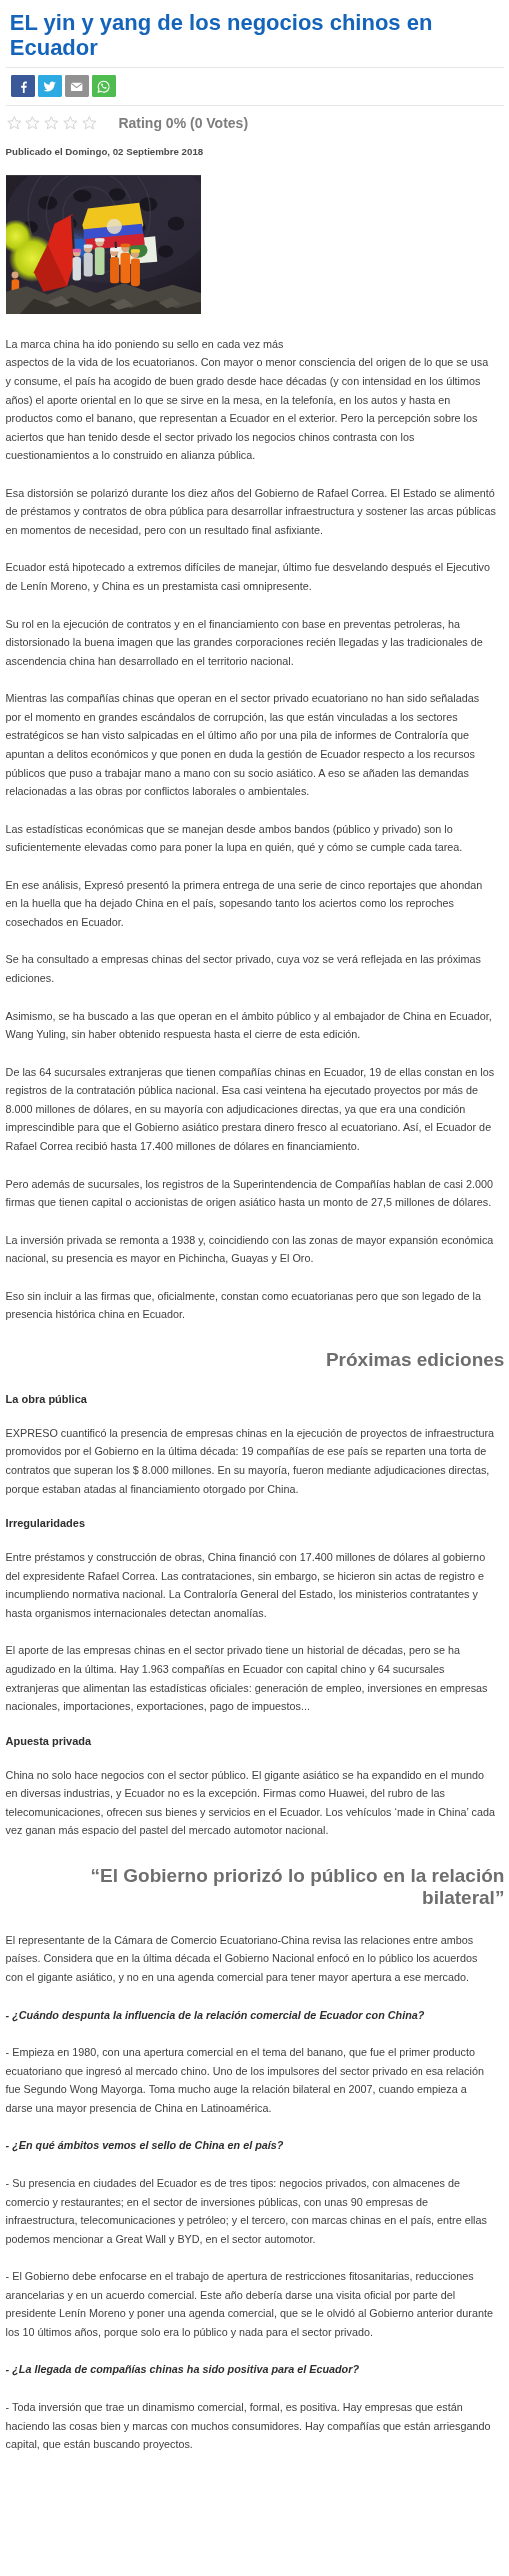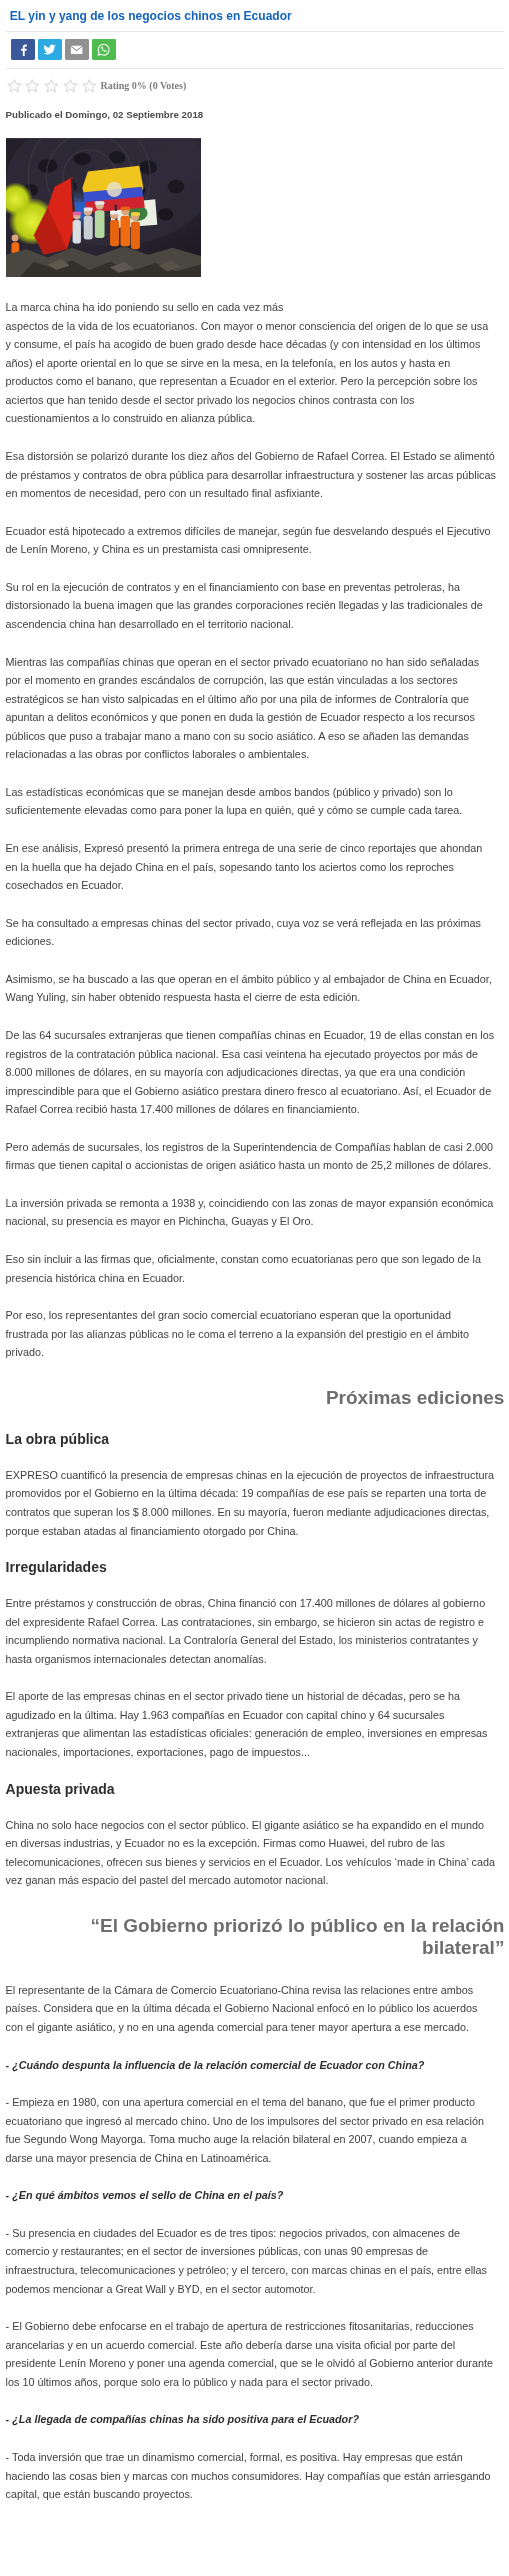--- a/index.html
+++ b/index.html
@@ -1,34 +1,34 @@
 <!DOCTYPE html>
 <html style="font-size:11px"><head>
 <meta charset="utf-8">
 <style>
   html,body{margin:0;padding:0;background:#ffffff;}
   body{width:510px;font-family:"Liberation Sans",sans-serif;color:#3e3e3e;}
   .container{padding:4.2px 5.6px 21px 5.6px;}
-  .page-title{color:#1464bb;font-size:12px;font-weight:bold;margin:5.6px 4.2px 7px 4.2px;line-height:1.15;}
+  .page-title{color:#1464bb;font-size:22px;font-weight:bold;margin:5.6px 4.2px 7px 4.2px;line-height:1.15;}
   .divider{border:none;border-top:0.7px solid #e6e6e6;margin:5.6px 0;}
   .share-row{display:flex;gap:2.8px;margin:7px 0 8.3px 5.6px;}
   .share-btn{width:24px;height:21.6px;border-radius:1.4px;display:flex;align-items:center;justify-content:center;cursor:pointer;}
   .share-btn svg{display:block;}
   .fb{background:#3b5998;}
   .tw{background:#2caae1;}
   .em{background:#919191;}
   .wa{background:#4fbc4f;}
   .rating-row{display:flex;align-items:center;margin:8.3px 0 4.2px 0;}
   .stars{display:flex;gap:2.1px;}
   .star svg{display:block;}
-  .rating-label{margin-left:3px;font-size:10px;font-weight:bold;color:#7d7d7d;font-family:Liberation Serif, serif;}
+  .rating-label{margin-left:21px;font-size:14px;font-weight:bold;color:#7d7d7d;}
   .published{font-size:9.7px;font-weight:bold;color:#4c4c4c;margin:15.3px 0 18px 0;}
   .photo{width:195px;height:139px;margin:5.6px 0 21px 0;display:block;}
   .article p{font-size:10.8px;line-height:1.72;margin:0 8px 19px 0;white-space:pre-line;}
-  .subhead{font-size:14px;font-weight:bold;color:#2e2e2e;margin:0 0 19px 0;}
+  .subhead{font-size:11px;font-weight:bold;color:#2e2e2e;margin:0 0 19px 0;}
   .question{font-size:10.8px;line-height:1.72;font-weight:bold;font-style:italic;color:#2e2e2e;margin:0 0 19px 0;}
   .section-heading{text-align:right;color:#6e6e6e;font-size:19px;font-weight:bold;margin:25px 0 22px 0;}
 </style>
 </head>
 <body>
 
 <div class="container">
 
   <h1 class="page-title">EL yin y yang de los negocios chinos en Ecuador</h1>
 
@@ -180,32 +180,31 @@
       <polygon points="60,182 80,174 92,184 72,190" fill="#5c5850"></polygon>
       <polygon points="150,186 170,178 184,188 162,194" fill="#5c5850"></polygon>
       <polygon points="220,184 238,176 252,186 232,192" fill="#56524a"></polygon>
     </g>
   </svg>
 
   <div class="article">
     <p>La marca china ha ido poniendo su sello en cada vez más
 aspectos de la vida de los ecuatorianos. Con mayor o menor consciencia del origen de lo que se usa y consume, el país ha acogido de buen grado desde hace décadas (y con intensidad en los últimos años) el aporte oriental en lo que se sirve en la mesa, en la telefonía, en los autos y hasta en productos como el banano, que representan a Ecuador en el exterior. Pero la percepción sobre los aciertos que han tenido desde el sector privado los negocios chinos contrasta con los cuestionamientos a lo construido en alianza pública.</p>
     <p>Esa distorsión se polarizó durante los diez años del Gobierno de Rafael Correa. El Estado se alimentó de préstamos y contratos de obra pública para desarrollar infraestructura y sostener las arcas públicas en momentos de necesidad, pero con un resultado final asfixiante.</p>
-    <p>Ecuador está hipotecado a extremos difíciles de manejar, según fue desvelando después el Ejecutivo de Lenín Moreno, y China es un prestamista casi omnipresente.</p>
+    <p>Ecuador está hipotecado a extremos difíciles de manejar, último fue desvelando después el Ejecutivo de Lenín Moreno, y China es un prestamista casi omnipresente.</p>
     <p>Su rol en la ejecución de contratos y en el financiamiento con base en preventas petroleras, ha distorsionado la buena imagen que las grandes corporaciones recién llegadas y las tradicionales de ascendencia china han desarrollado en el territorio nacional.</p>
     <p>Mientras las compañías chinas que operan en el sector privado ecuatoriano no han sido señaladas por el momento en grandes escándalos de corrupción, las que están vinculadas a los sectores estratégicos se han visto salpicadas en el último año por una pila de informes de Contraloría que apuntan a delitos económicos y que ponen en duda la gestión de Ecuador respecto a los recursos públicos que puso a trabajar mano a mano con su socio asiático. A eso se añaden las demandas relacionadas a las obras por conflictos laborales o ambientales.</p>
     <p>Las estadísticas económicas que se manejan desde ambos bandos (público y privado) son lo suficientemente elevadas como para poner la lupa en quién, qué y cómo se cumple cada tarea.</p>
     <p>En ese análisis, Expresó presentó la primera entrega de una serie de cinco reportajes que ahondan en la huella que ha dejado China en el país, sopesando tanto los aciertos como los reproches cosechados en Ecuador.</p>
     <p>Se ha consultado a empresas chinas del sector privado, cuya voz se verá reflejada en las próximas ediciones.</p>
     <p>Asimismo, se ha buscado a las que operan en el ámbito público y al embajador de China en Ecuador, Wang Yuling, sin haber obtenido respuesta hasta el cierre de esta edición.</p>
     <p>De las 64 sucursales extranjeras que tienen compañías chinas en Ecuador, 19 de ellas constan en los registros de la contratación pública nacional. Esa casi veintena ha ejecutado proyectos por más de 8.000 millones de dólares, en su mayoría con adjudicaciones directas, ya que era una condición imprescindible para que el Gobierno asiático prestara dinero fresco al ecuatoriano. Así, el Ecuador de Rafael Correa recibió hasta 17.400 millones de dólares en financiamiento.</p>
-    <p>Pero además de sucursales, los registros de la Superintendencia de Compañías hablan de casi 2.000 firmas que tienen capital o accionistas de origen asiático hasta un monto de 25,2 millones de dólares.</p>
+    <p>Pero además de sucursales, los registros de la Superintendencia de Compañías hablan de casi 2.000 firmas que tienen capital o accionistas de origen asiático hasta un monto de 27,5 millones de dólares.</p>
     <p>La inversión privada se remonta a 1938 y, coincidiendo con las zonas de mayor expansión económica nacional, su presencia es mayor en Pichincha, Guayas y El Oro.</p>
     <p>Eso sin incluir a las firmas que, oficialmente, constan como ecuatorianas pero que son legado de la presencia histórica china en Ecuador.</p>
-    <p>Por eso, los representantes del gran socio comercial ecuatoriano esperan que la oportunidad frustrada por las alianzas públicas no le coma el terreno a la expansión del prestigio en el ámbito privado.</p>
 
     <h2 class="section-heading">Próximas ediciones</h2>
 
     <h3 class="subhead">La obra pública</h3>
     <p>EXPRESO cuantificó la presencia de empresas chinas en la ejecución de proyectos de infraestructura promovidos por el Gobierno en la última década: 19 compañías de ese país se reparten una torta de contratos que superan los $ 8.000 millones. En su mayoría, fueron mediante adjudicaciones directas, porque estaban atadas al financiamiento otorgado por China.</p>
 
     <h3 class="subhead">Irregularidades</h3>
     <p>Entre préstamos y construcción de obras, China financió con 17.400 millones de dólares al gobierno del expresidente Rafael Correa. Las contrataciones, sin embargo, se hicieron sin actas de registro e incumpliendo normativa nacional. La Contraloría General del Estado, los ministerios contratantes y hasta organismos internacionales detectan anomalías.</p>
 
     <p>El aporte de las empresas chinas en el sector privado tiene un historial de décadas, pero se ha agudizado en la última. Hay 1.963 compañías en Ecuador con capital chino y 64 sucursales extranjeras que alimentan las estadísticas oficiales: generación de empleo, inversiones en empresas nacionales, importaciones, exportaciones, pago de impuestos...</p>

